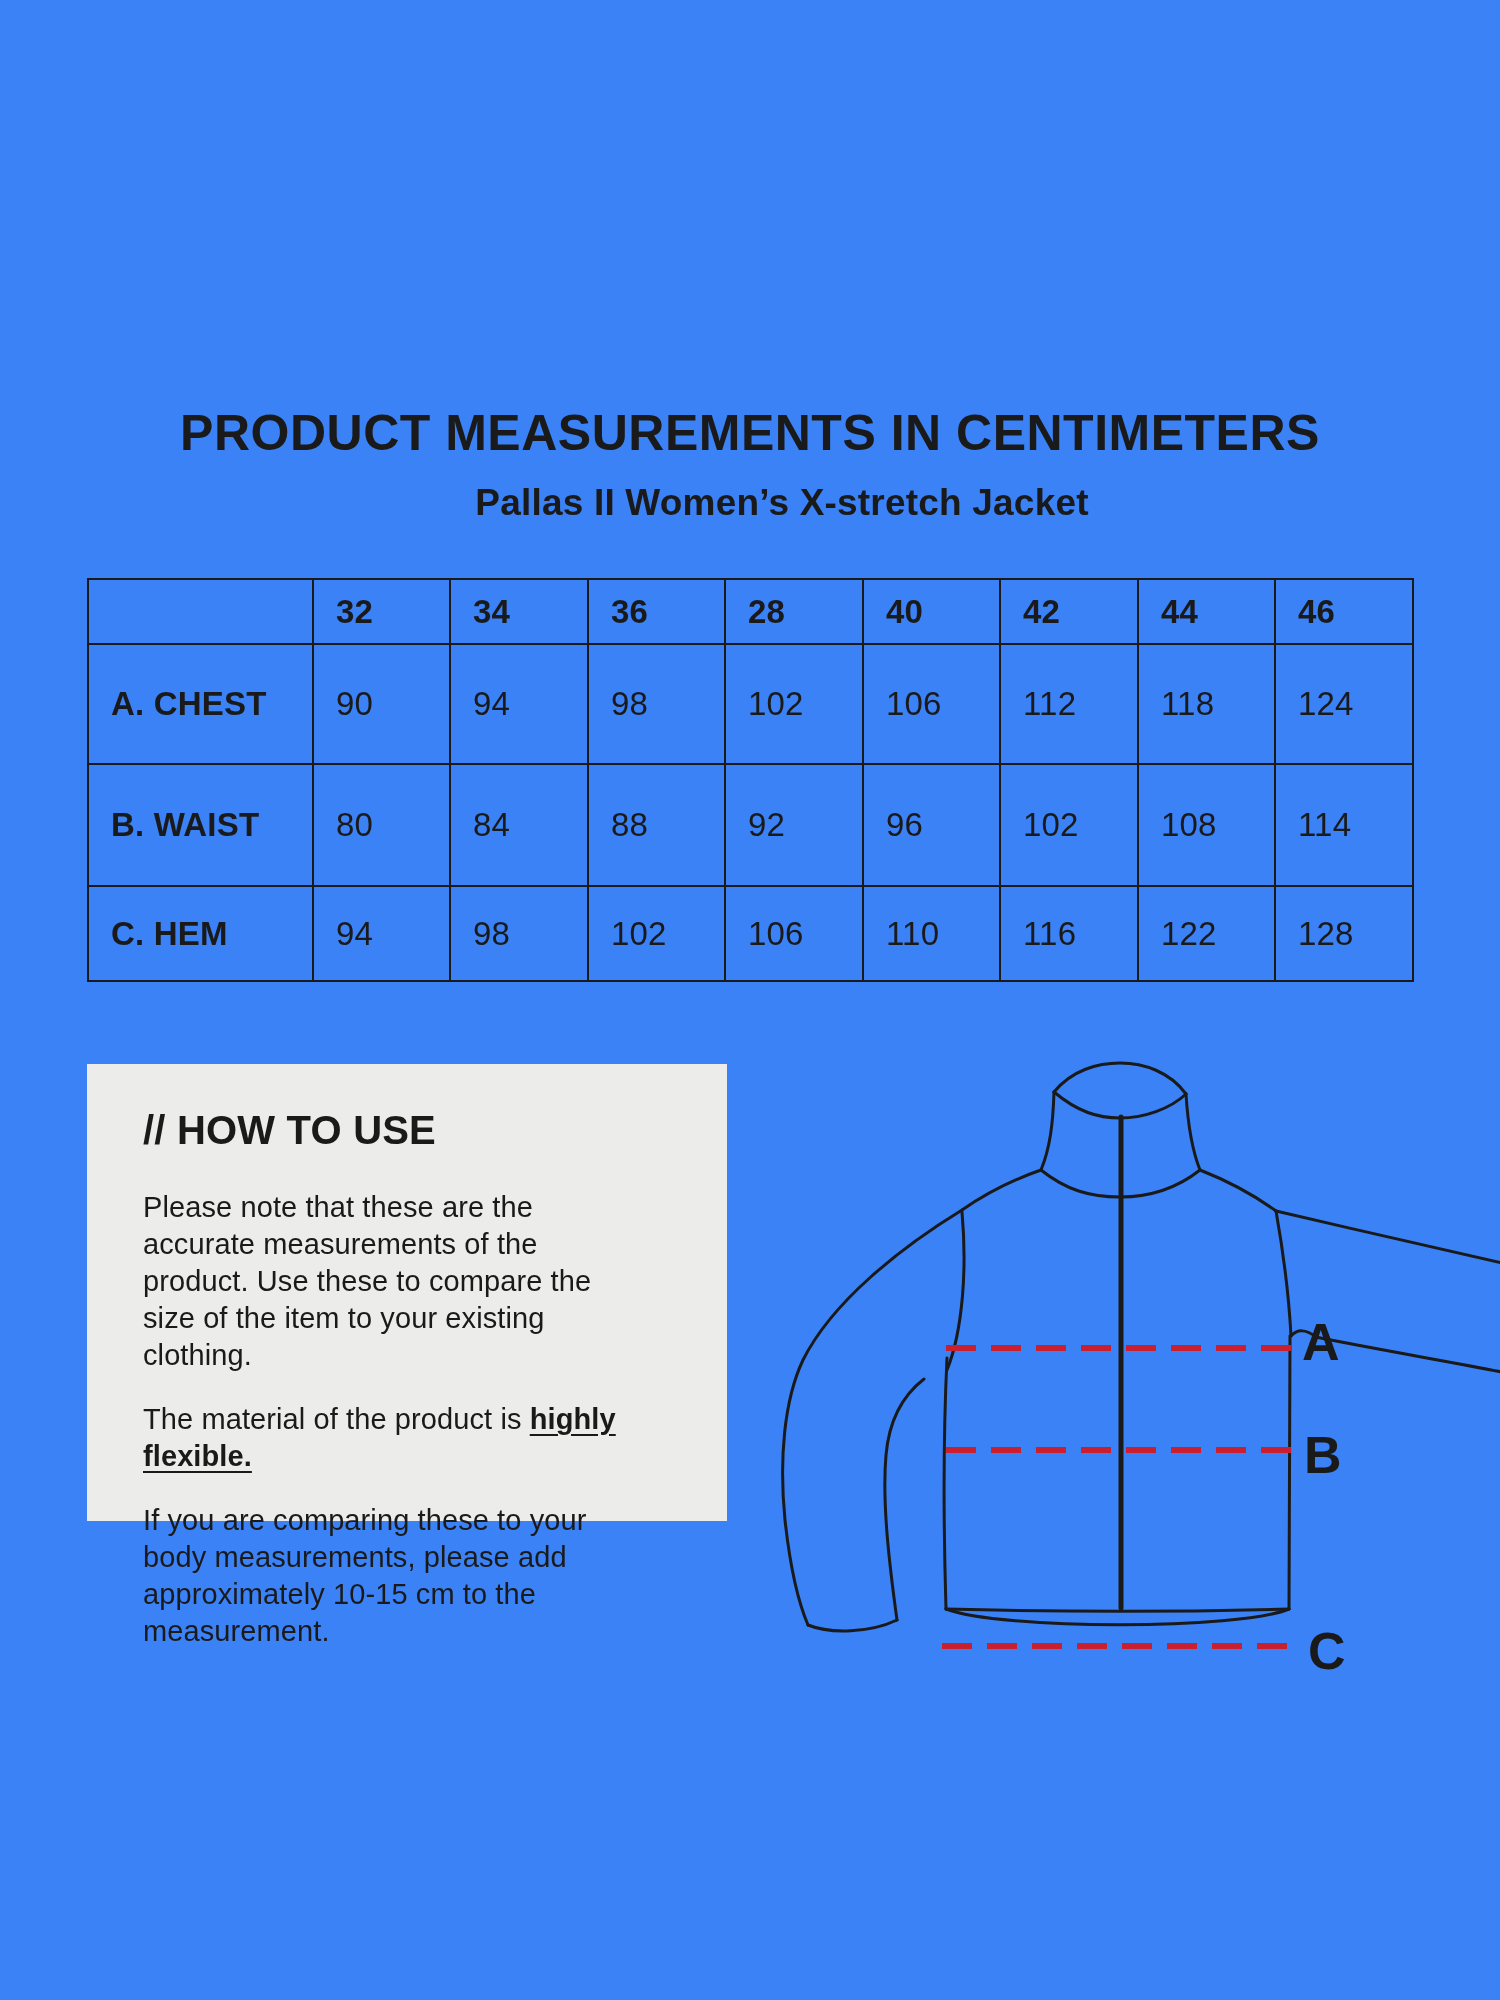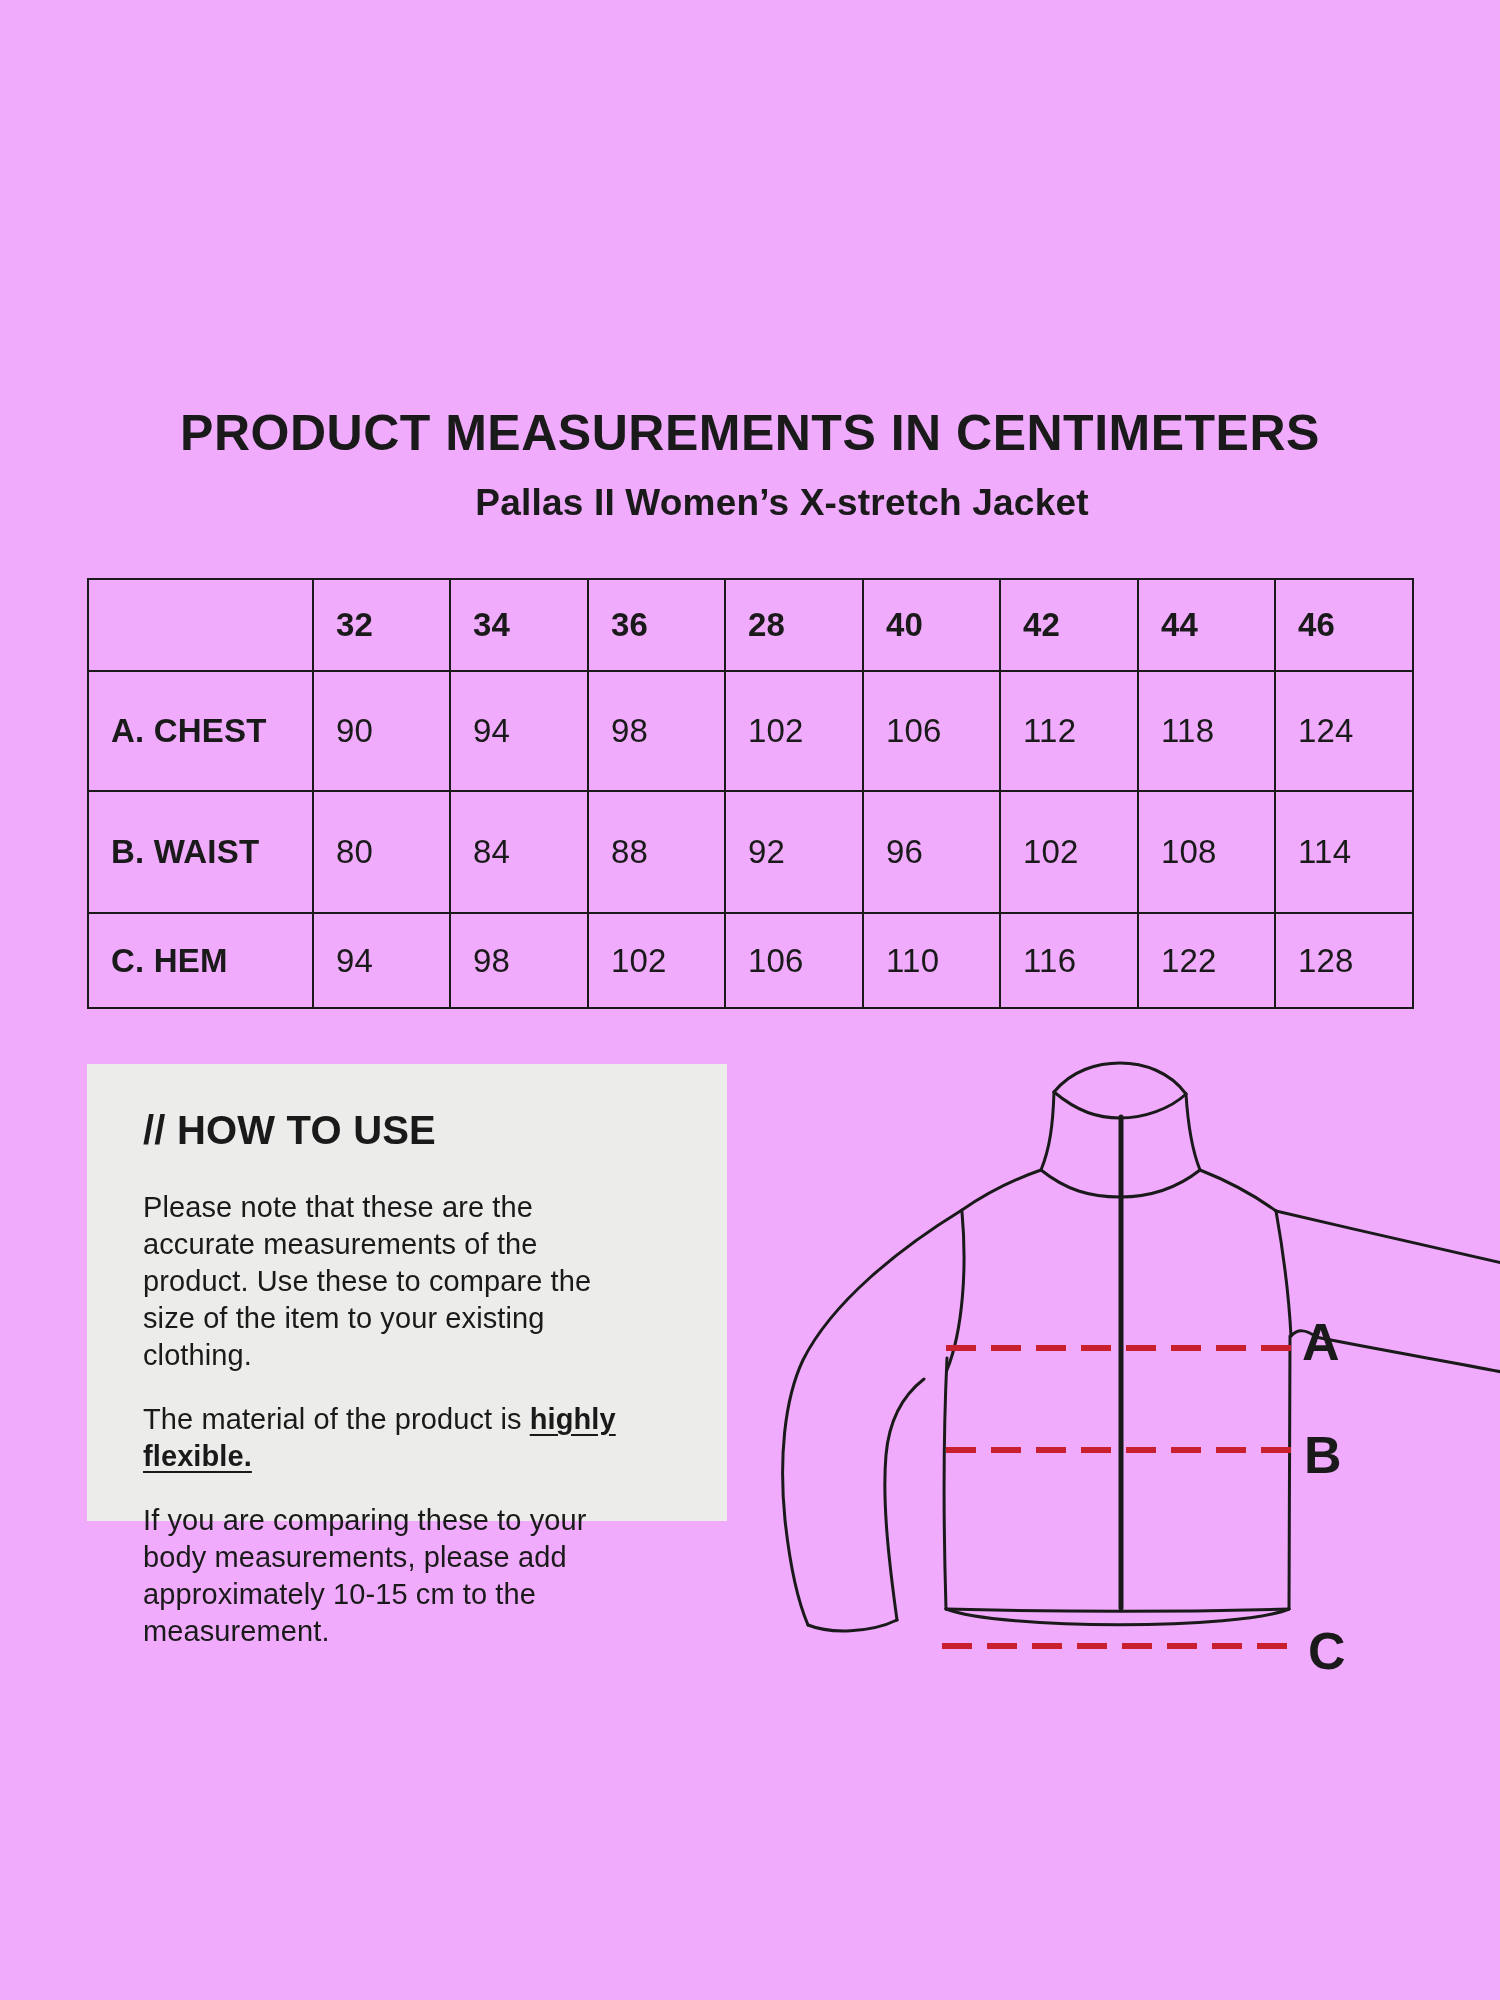--- a/index.html
+++ b/index.html
@@ -1,17 +1,17 @@
 <!DOCTYPE html>
 <html><head>
 <meta charset="utf-8">
 <style>
   html,body{margin:0;padding:0;background:#ffffff;}
   .page{
-    position:relative;width:1500px;height:2000px;background:#f0abfc;overflow:hidden;
+    position:relative;width:1500px;height:2000px;background:#3b82f6;overflow:hidden;
     font-family:"Liberation Sans",sans-serif;color:#1a1a1a;
   }
   .title{
     position:absolute;left:0;top:404px;width:1500px;text-align:center;
     font-size:50px;font-weight:700;letter-spacing:.5px;
   }
   .subtitle{
     position:absolute;left:0;top:482px;width:1500px;text-align:center;
     font-size:37px;font-weight:700;letter-spacing:.2px;margin-left:32px;
   }
@@ -19,21 +19,21 @@
     position:absolute;left:87px;top:578px;width:1325px;
     border-collapse:collapse;table-layout:fixed;
   }
   .size-table td,.size-table th{
     border:2px solid #1a1a1a;padding:0 0 0 22px;text-align:left;vertical-align:middle;
     font-size:33px;letter-spacing:.2px;
   }
   .size-table th{font-weight:700;}
   .size-table td{font-weight:400;}
   .size-table td.rowlabel{font-weight:700;margin-top:8px;}
-  tr.r-header{height:92px;}
+  tr.r-header{height:65px;}
   tr.r-chest{height:120px;}
   tr.r-waist{height:122px;}
   tr.r-hem{height:95px;}
   .howto{
     position:absolute;left:87px;top:1064px;width:640px;height:457px;
     background:#ECECEA;box-sizing:border-box;padding:44px 54px 0 56px;
   }
   .howto h2{
     margin:0 0 36px 0;font-size:40px;font-weight:700;letter-spacing:.2px;
   }

